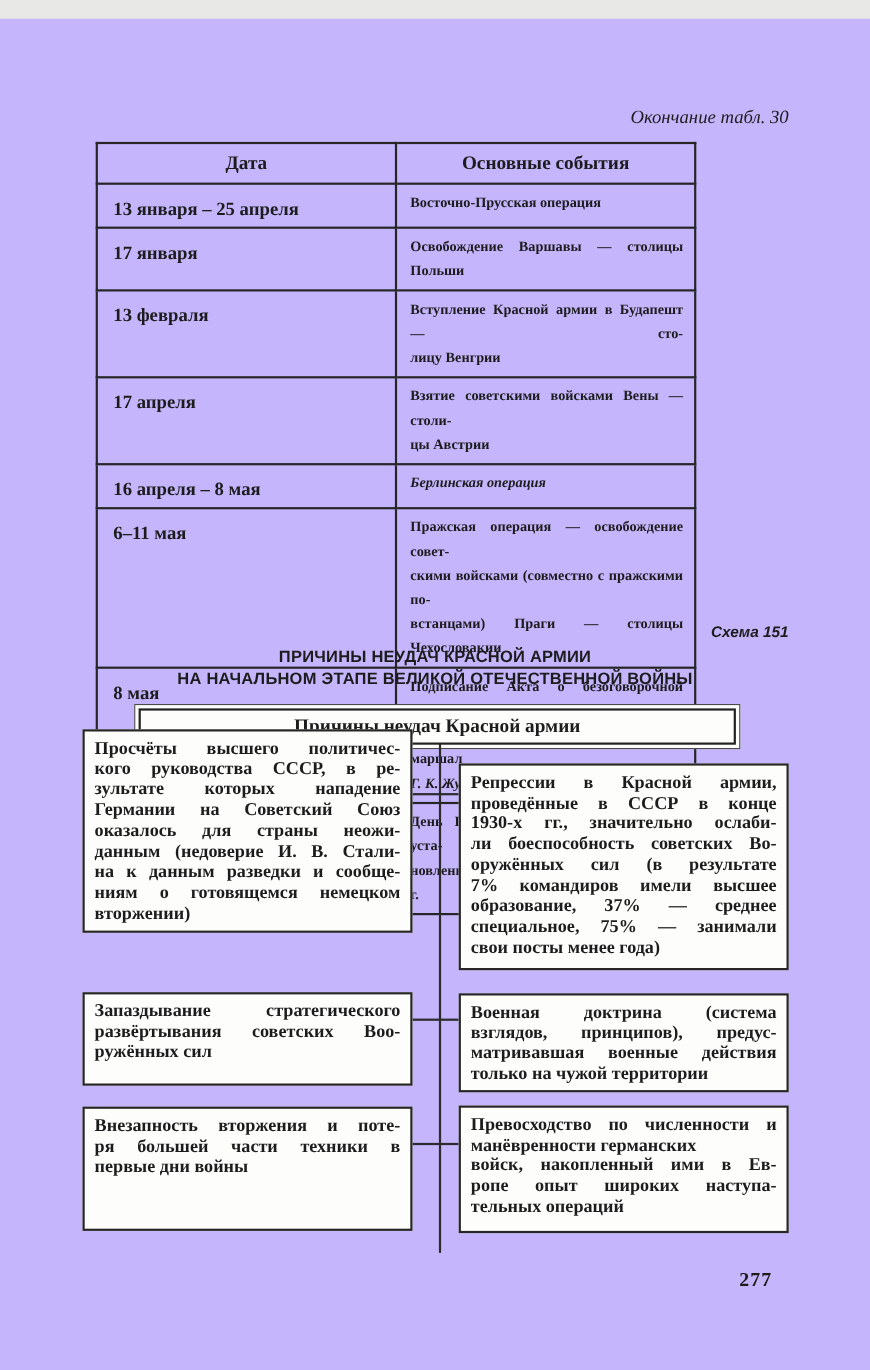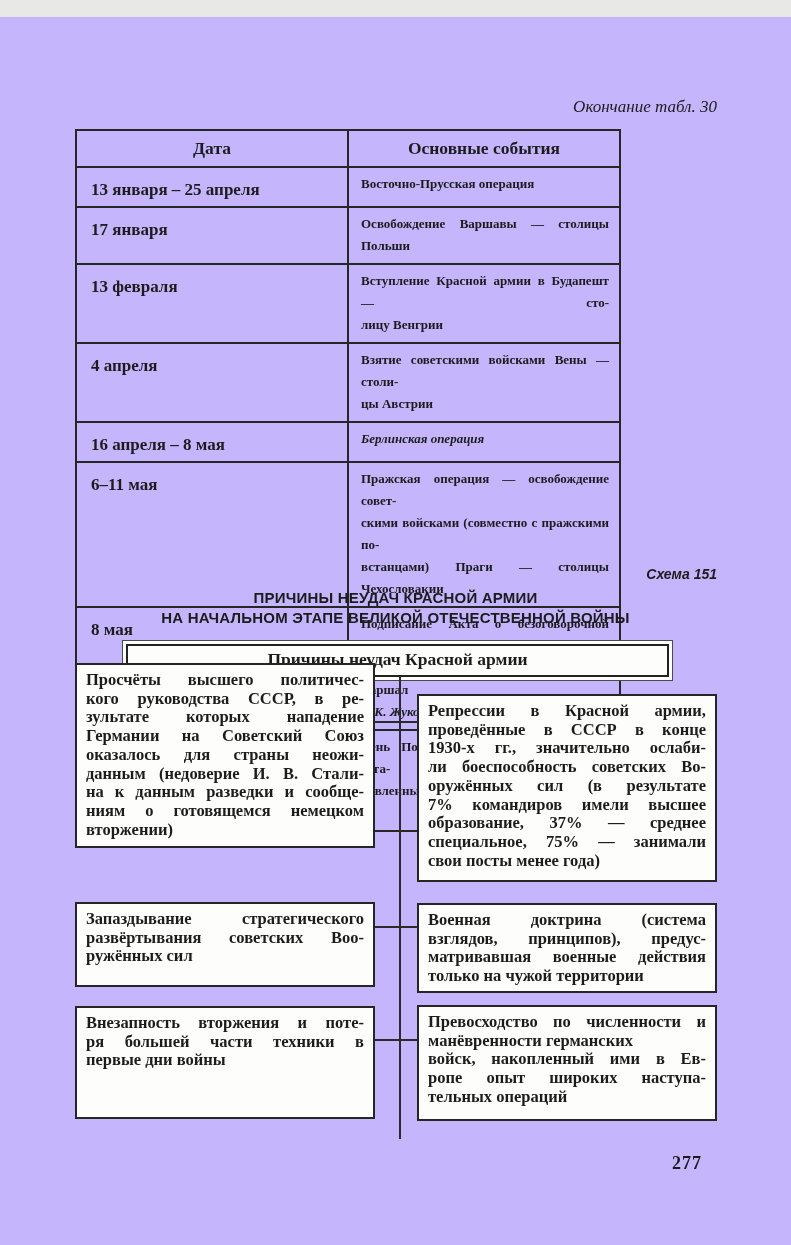--- a/index.html
+++ b/index.html
@@ -37,21 +37,21 @@
     left: 672px;
     font-size: 18px;
     font-weight: 600;
     letter-spacing: 1px;
   }
 
   
   table.events {
     position: absolute;
     top: 112px;
-    left: 75px;
+    left: 87px;
     width: 546px;
     border-collapse: collapse;
     table-layout: fixed;
   }
   table.events th, table.events td {
     border: 2px solid #262626;
   }
   table.events th {
     font-size: 17.5px;
     font-weight: 700;
@@ -176,21 +176,21 @@
           </td>
       </tr>
       <tr>
         <td class="date-cell">13 февраля</td>
         <td class="event-cell">
             <div class="jline">Вступление Красной армии в Будапешт — сто-</div>
             <div class="jline last">лицу Венгрии</div>
           </td>
       </tr>
       <tr>
-        <td class="date-cell">4 апреля</td>
+        <td class="date-cell">17 апреля</td>
         <td class="event-cell">
             <div class="jline">Взятие советскими войсками Вены — столи-</div>
             <div class="jline last">цы Австрии</div>
           </td>
       </tr>
       <tr>
         <td class="date-cell">16 апреля – 8 мая</td>
         <td class="event-cell italic">
             <div class="jline last">Берлинская операция</div>
           </td>

